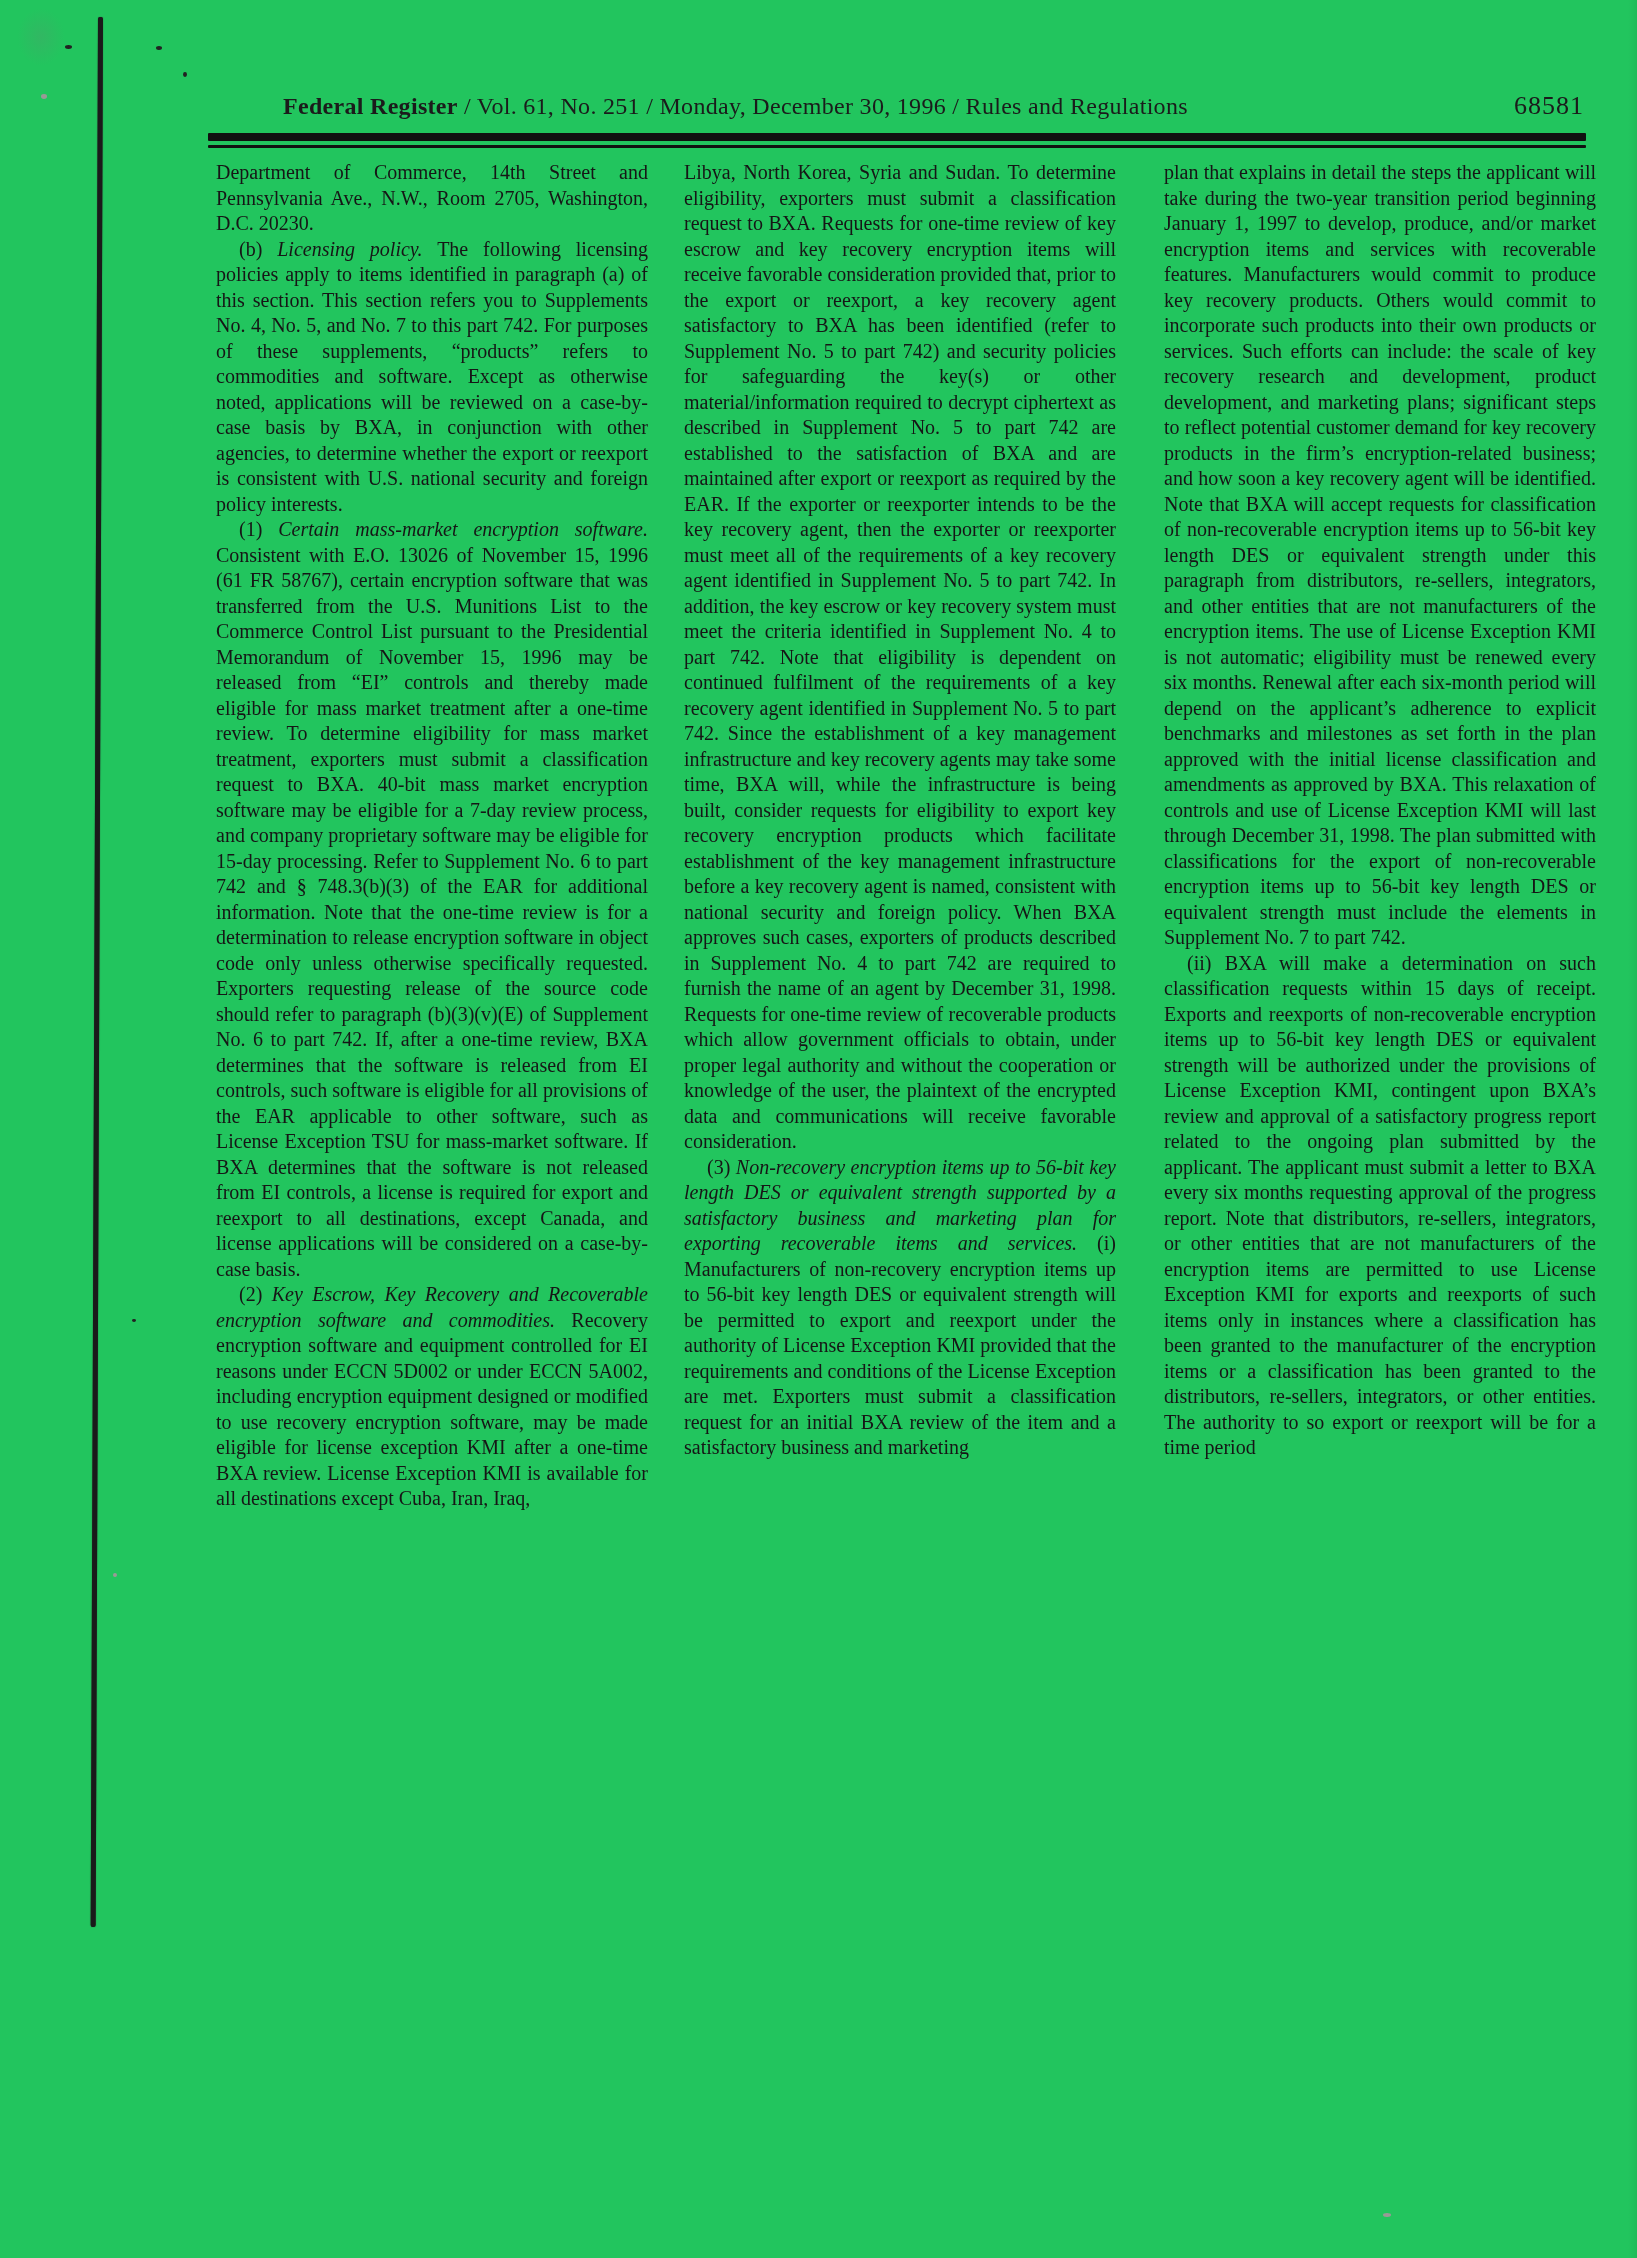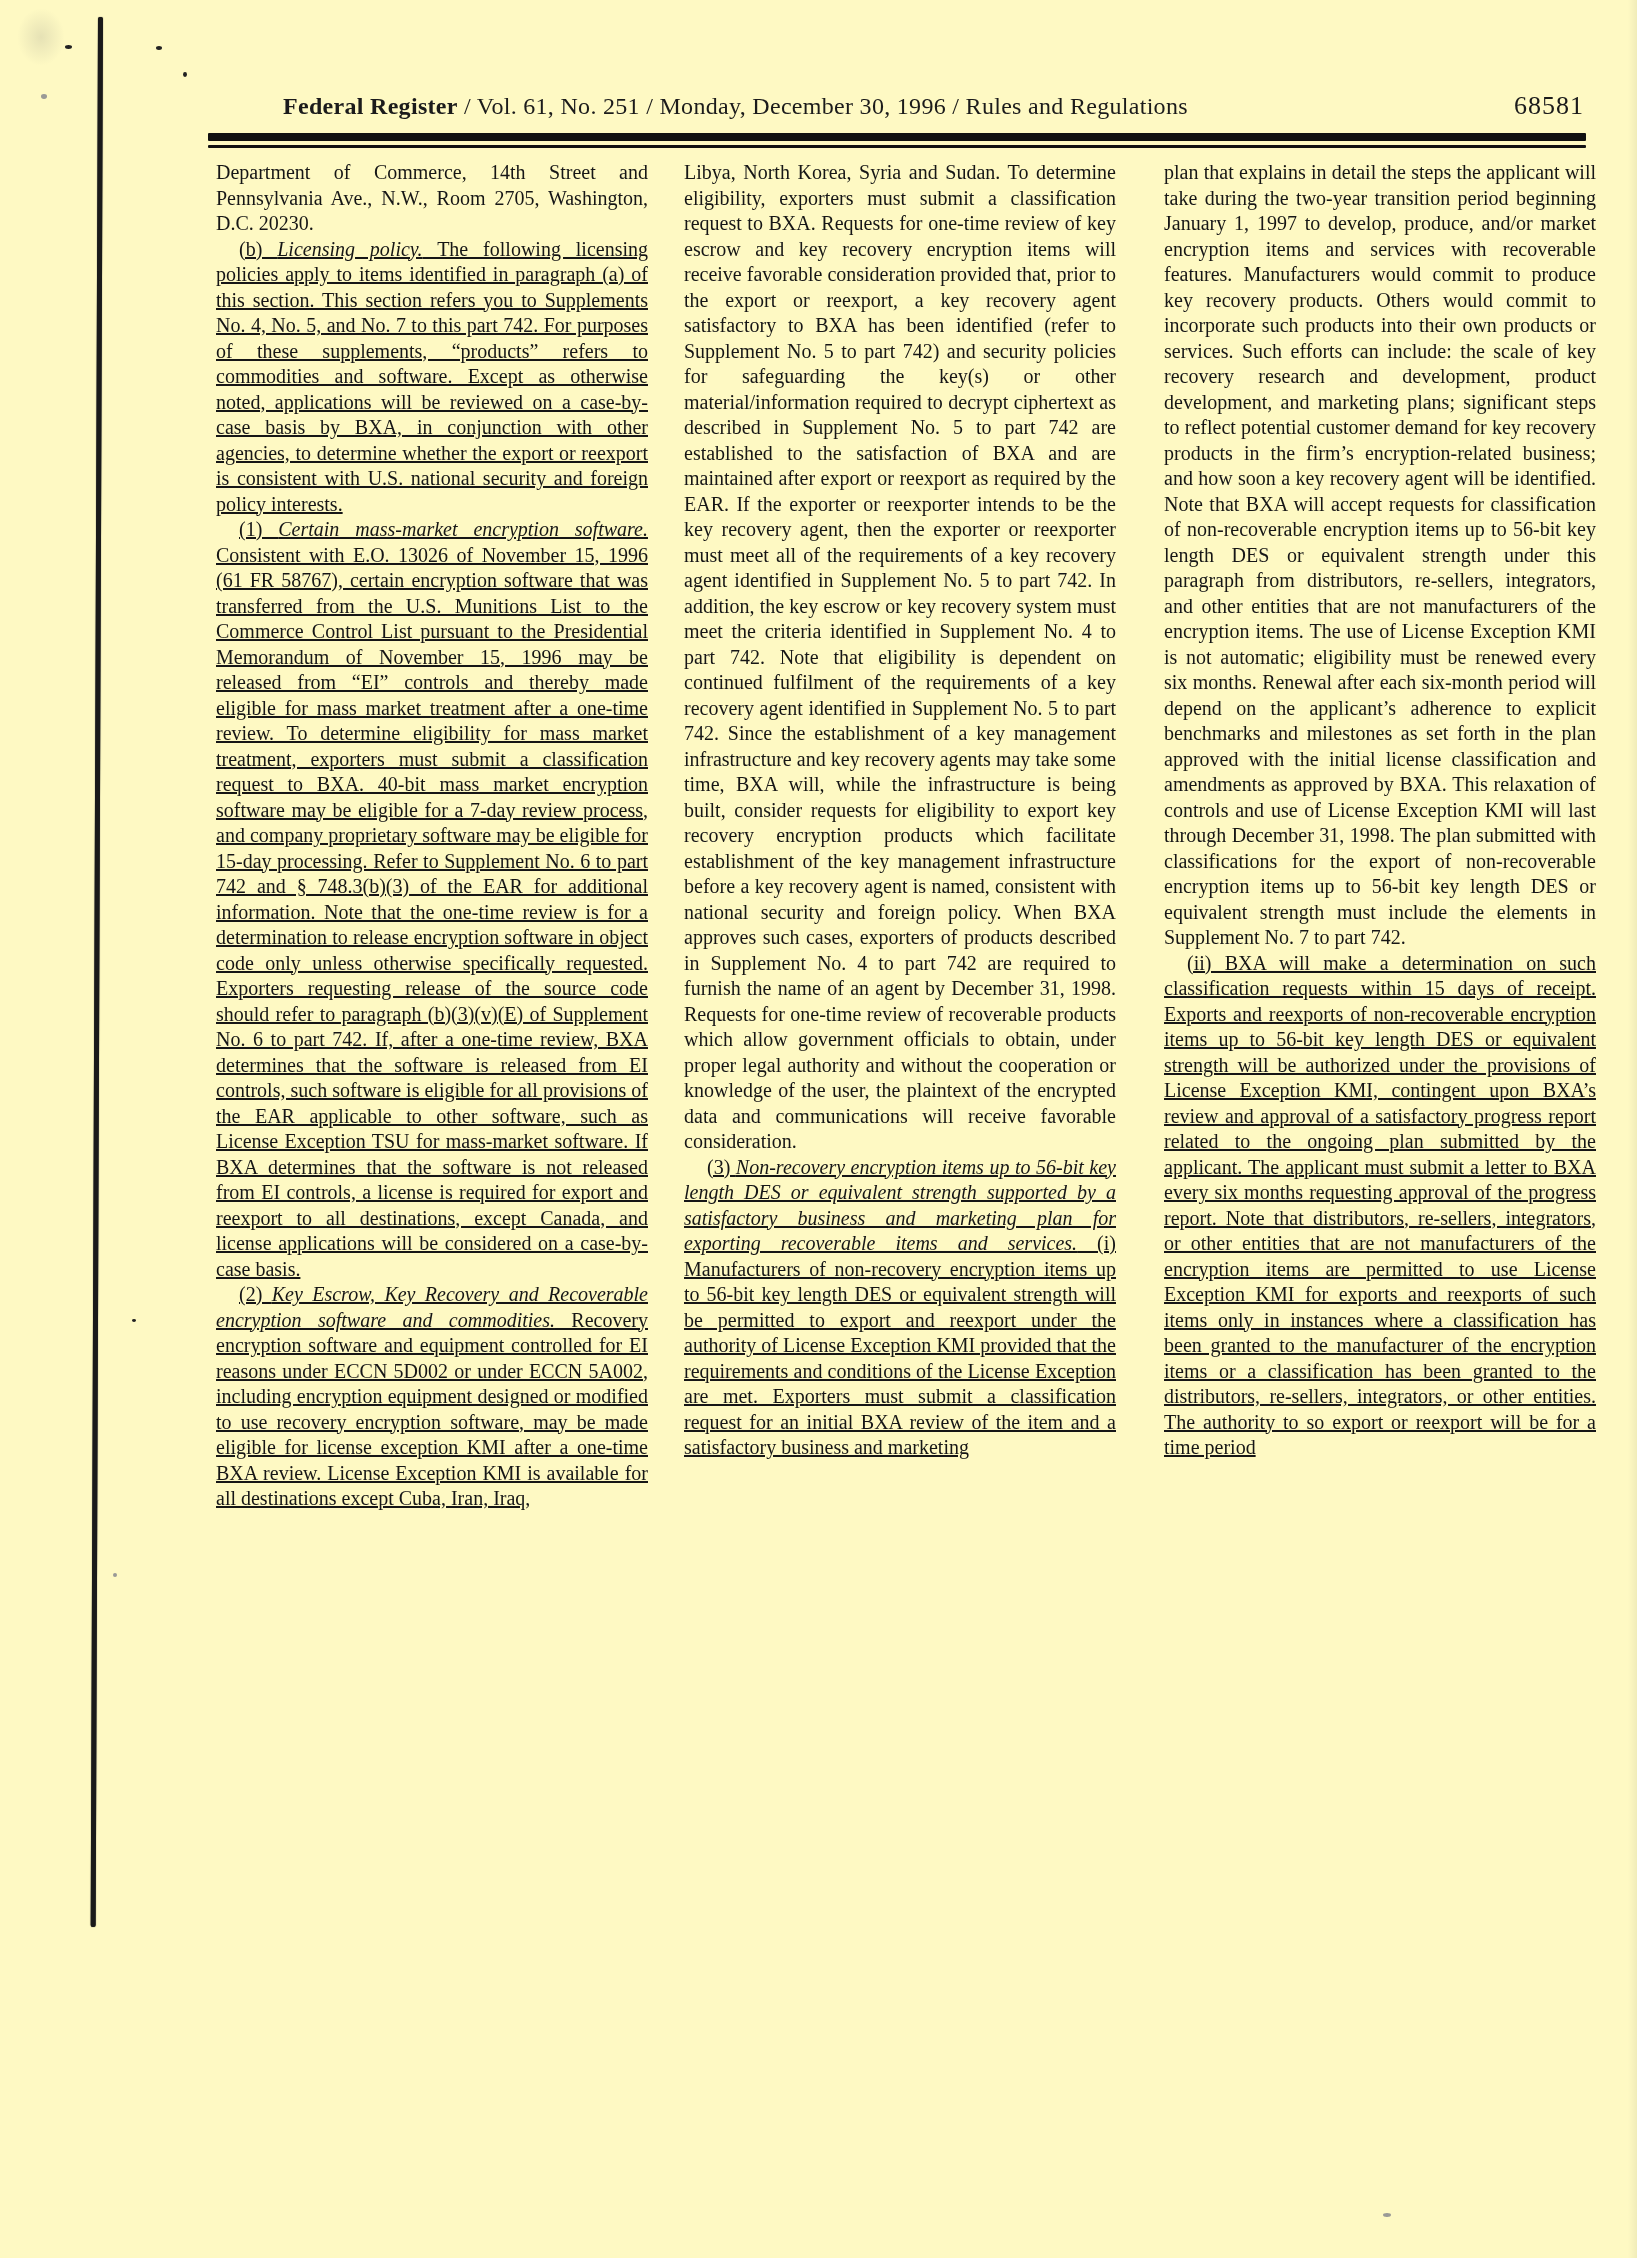--- a/index.html
+++ b/index.html
@@ -1,19 +1,19 @@
 <!DOCTYPE html>
 <html><head>
 <meta charset="utf-8">
 <style>
   html,body{margin:0;padding:0;background:#e9e8e4;}
   .page{
     position:relative;
     width:1638px;height:2258px;
-    background:#fef9c3;
+    background:#22c55e;
     overflow:hidden;
     font-family:"Liberation Serif", serif;
     color:#1b1b1b;
   }
   
   .scan-line{
     position:absolute;left:98px;top:17.4px;width:4.8px;height:1910px;
     background:#1a1a1a;border-radius:1.9px;
     transform:rotate(0.22deg);transform-origin:top center;
     box-shadow:0 0 1px #333;
@@ -43,21 +43,21 @@
   .column{
     position:absolute;top:160px;width:432px;
     font-size:20px;line-height:25.5px;
     text-align:justify;
     color:#161616;
   }
   .col-1{left:216px;}
   .col-2{left:684px;}
   .col-3{left:1144px;margin-left:20px;}
   .column p{margin:0;padding:0;}
-  .column p.indent{text-indent:23px;text-decoration:underline;}
+  .column p.indent{text-indent:23px;}
   .column i{font-style:italic;}
 </style>
 </head>
 <body>
 
 <div class="page">
 
   <div class="corner-smudge"></div>
   <div class="scan-line"></div>
   <div class="speck" style="left:65px;top:45px;width:6.8px;height:3.9px;"></div>

